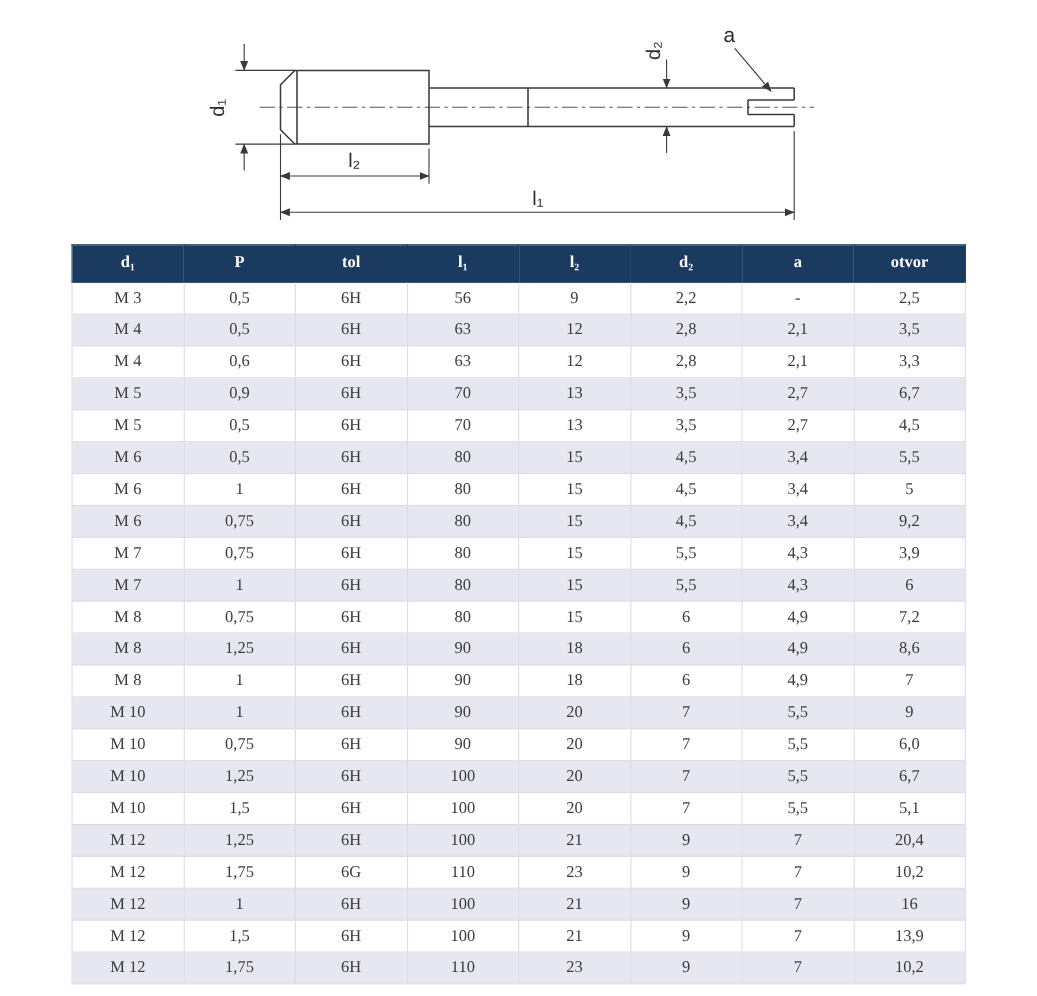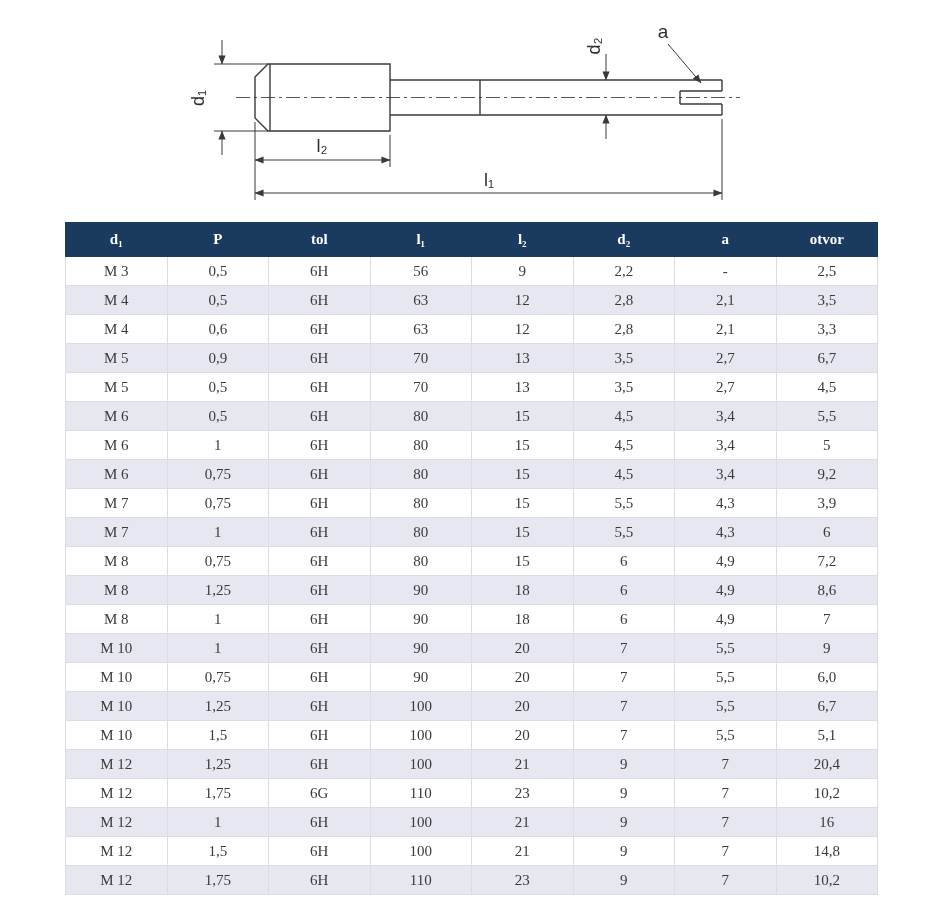--- a/index.html
+++ b/index.html
@@ -323,21 +323,21 @@
         <td>16</td>
       </tr>
       <tr>
         <td>M 12</td>
         <td>1,5</td>
         <td>6H</td>
         <td>100</td>
         <td>21</td>
         <td>9</td>
         <td>7</td>
-        <td>14,8</td>
+        <td>13,9</td>
       </tr>
       <tr class="alt">
         <td>M 12</td>
         <td>1,75</td>
         <td>6H</td>
         <td>110</td>
         <td>23</td>
         <td>9</td>
         <td>7</td>
         <td>10,2</td>

